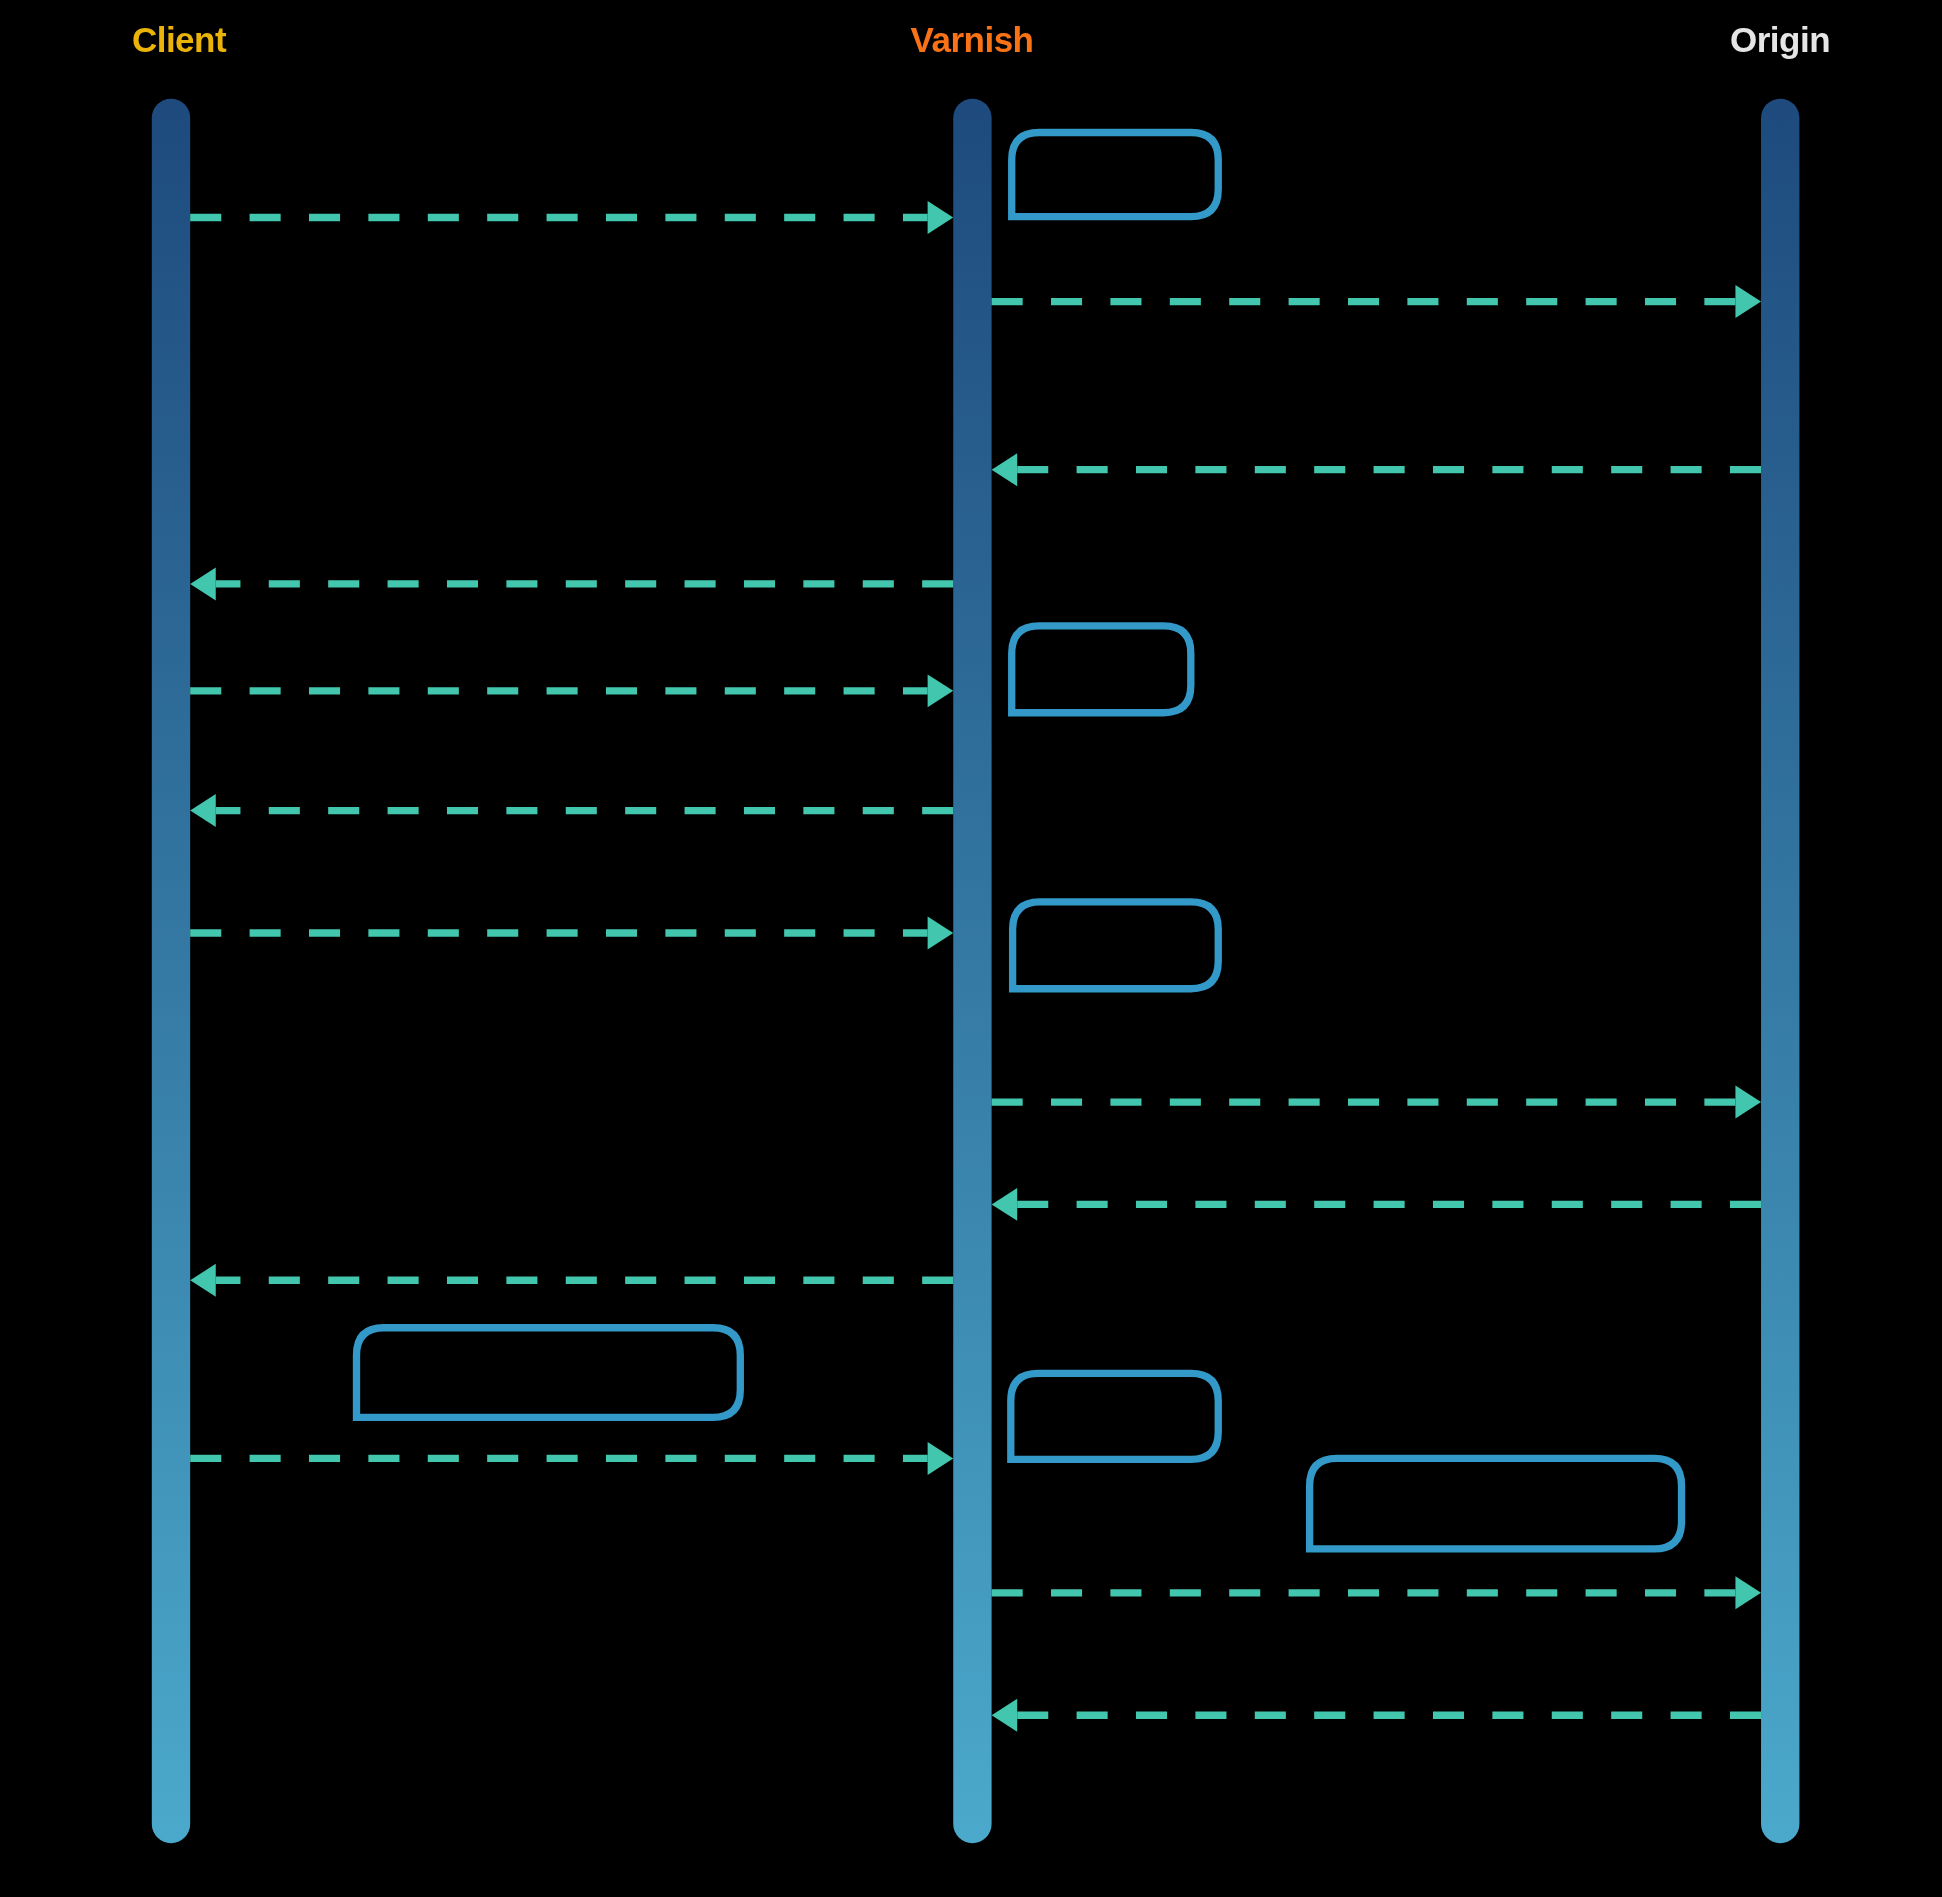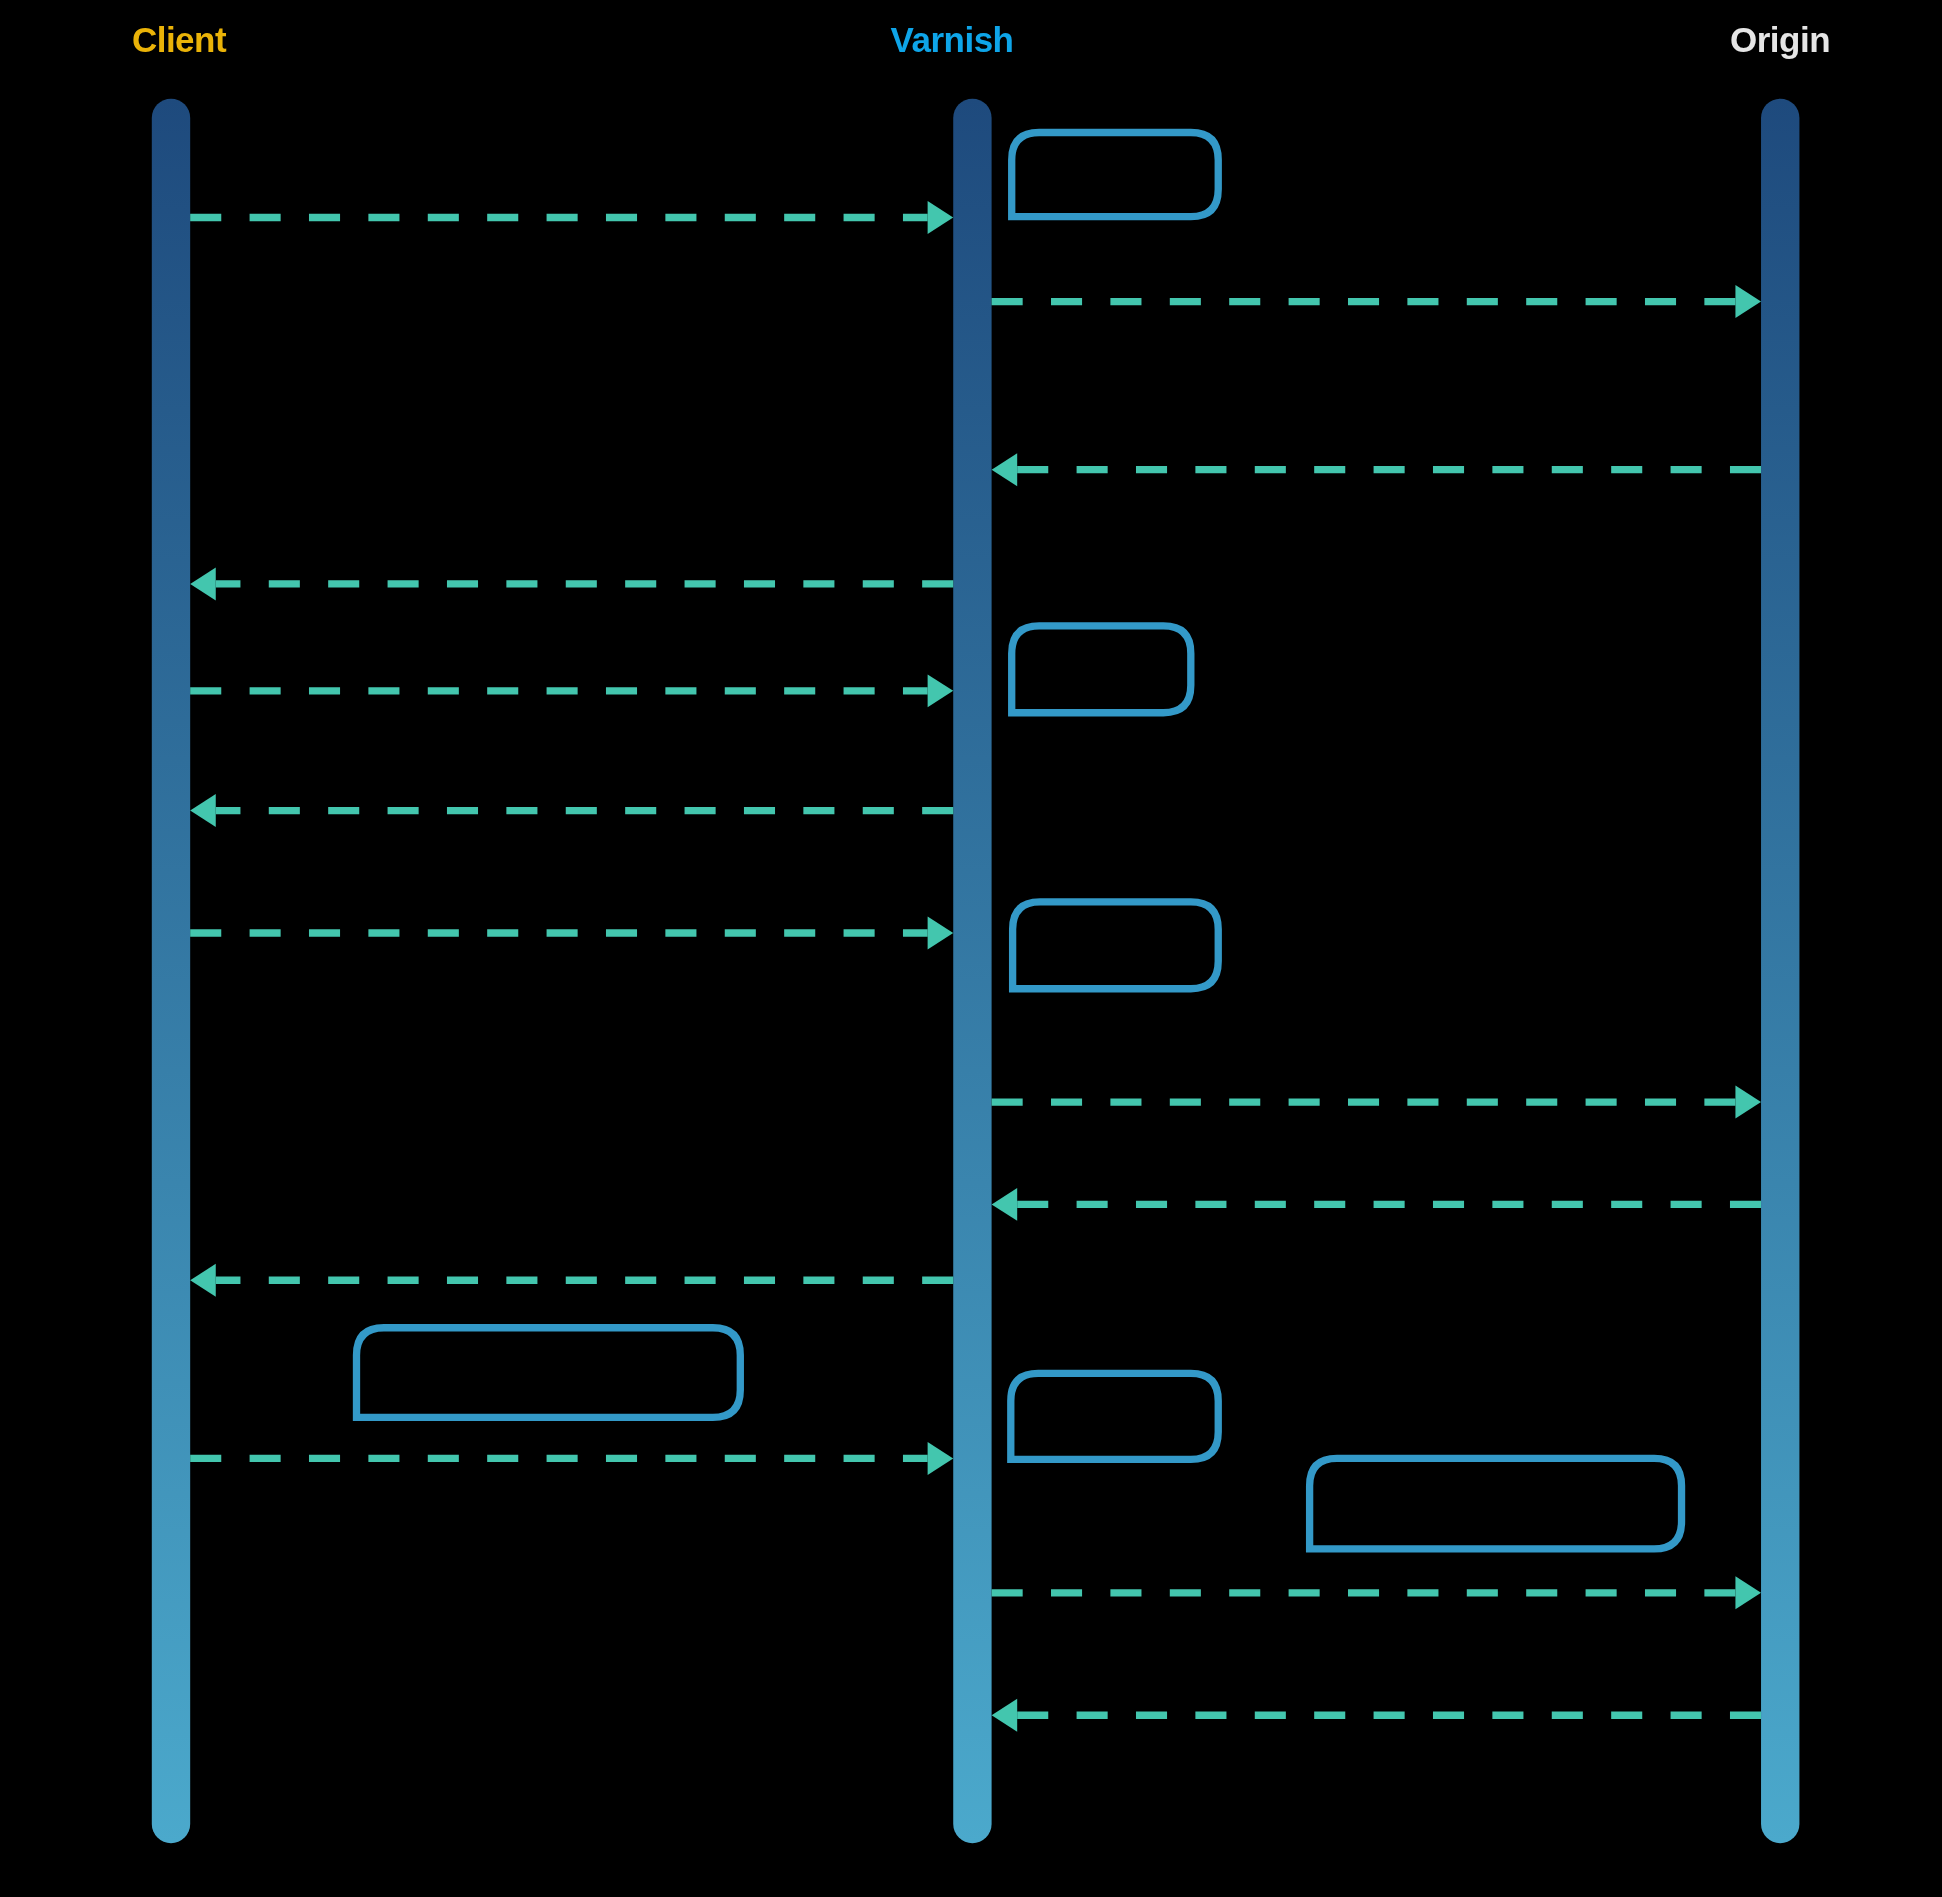--- a/index.html
+++ b/index.html
@@ -29,21 +29,21 @@
     position: absolute;
     left: 0;
     top: 0;
   }
 </style>
 </head>
 <body>
 
 <div class="stage">
   <div class="actor-label" style="left: 171px; color: #eab308; margin-left: 8px;">Client</div>
-  <div class="actor-label" style="left: 952px; color: #0ea5e9;">Varnish</div>
+  <div class="actor-label" style="left: 972px; color: #f97316;">Varnish</div>
   <div class="actor-label" style="left: 1780px; color: #e5e5e5;">Origin</div>
   <svg class="canvas" width="1943" height="1898" viewBox="0 0 2126 2077">
       <defs>
         <linearGradient id="lg" x1="0" y1="0" x2="0" y2="1">
           <stop offset="0%" stop-color="#1E4A7D"></stop>
           <stop offset="100%" stop-color="#4BA9CC"></stop>
         </linearGradient>
       </defs>
       <rect x="166" y="108" width="42" height="1909" rx="21" fill="url(#lg)"></rect>
       <rect x="1043" y="108" width="42" height="1909" rx="21" fill="url(#lg)"></rect>

